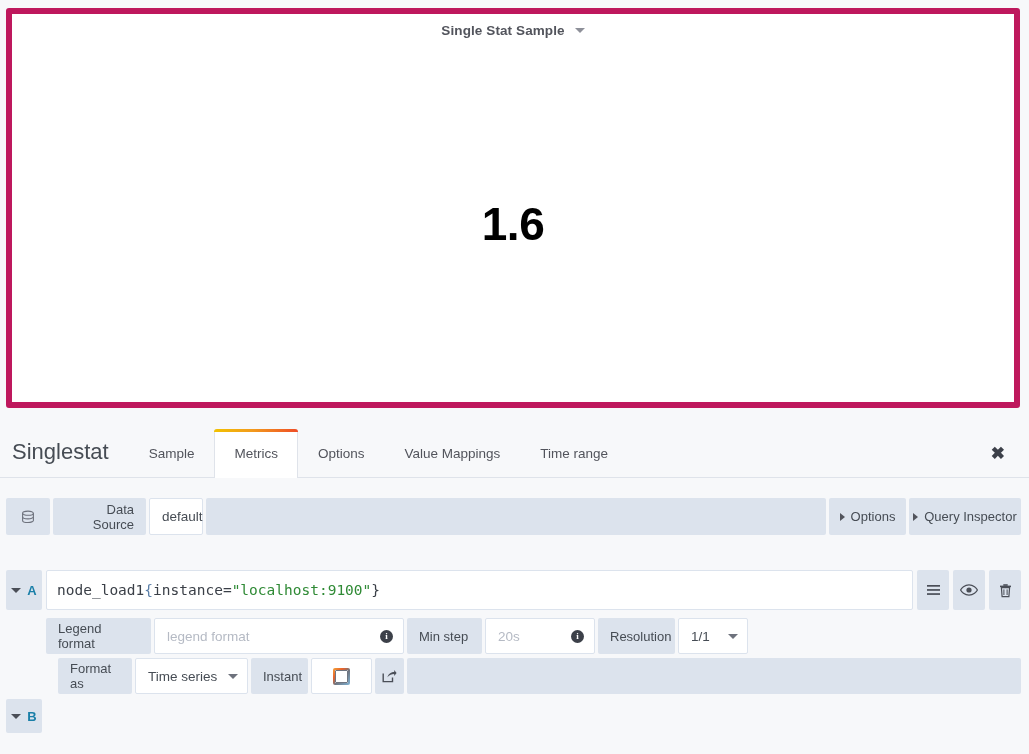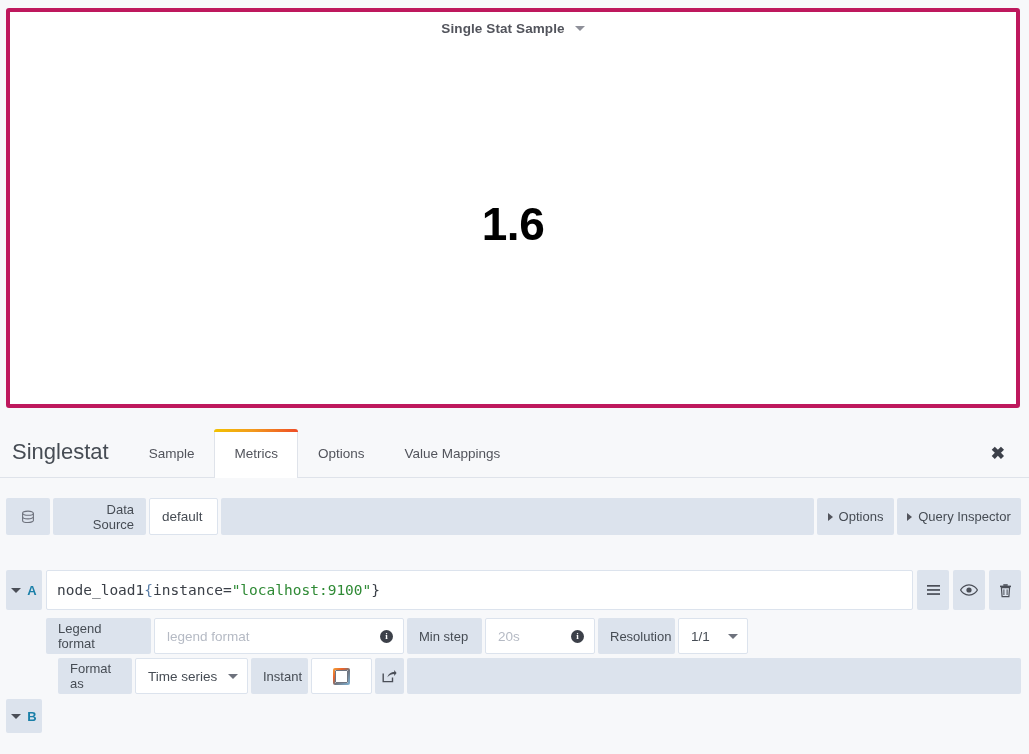--- a/index.html
+++ b/index.html
@@ -8,21 +8,21 @@
     background:#f7f8fa;
     font-family:"Liberation Sans",sans-serif;
     color:#52545c;
     -webkit-font-smoothing:antialiased;
   }
   .app{position:relative;width:1029px;height:754px;}
 
   
   .panel{
     position:absolute;left:6px;top:8px;width:1014px;height:400px;
-    background:#fff;border:4px solid #be185d;border-radius:3px;
+    background:#fff;border:6px solid #be185d;border-radius:3px;
     box-sizing:border-box;display:flex;flex-direction:column;
   }
   .panel-header{height:32px;display:flex;align-items:center;justify-content:center;gap:10px;}
   .panel-title{font-size:13.5px;font-weight:bold;color:#52545c;letter-spacing:.1px;}
   .caret-down{
     width:0;height:0;border-left:5px solid transparent;border-right:5px solid transparent;
     border-top:5px solid #8e9099;display:inline-block;
   }
   .panel-body{flex:1;display:flex;align-items:center;justify-content:center;}
   .singlestat-value{
@@ -80,24 +80,24 @@
   }
   .caret-right{
     width:0;height:0;border-top:4px solid transparent;border-bottom:4px solid transparent;
     border-left:5px solid #52545c;display:inline-block;
   }
 
   
   .ds-row{position:absolute;left:6px;top:20px;width:1015px;height:37px;display:flex;gap:3px;text-align:right;}
   .ds-icon{width:44px;justify-content:center;}
   .ds-label{width:93px;}
-  .ds-select{width:69px;height:37px;gap:41px;}
+  .ds-select{width:54px;height:37px;gap:41px;}
   .ds-fill{flex:1;}
   .ds-btn-options{width:77px;}
-  .ds-btn-inspector{width:124px;}
+  .ds-btn-inspector{width:112px;}
 
   
   .query-block{position:absolute;left:6px;top:92px;width:1015px;}
   .q-row1{height:40px;display:flex;gap:4px;}
   .q-ref{width:36px;display:flex;align-items:center;justify-content:center;gap:6px;background:#dce3ed;border-radius:2px;}
   .q-ref .caret-down{border-top-color:#4a4e57;}
   .q-ref-letter{color:#1a7fa8;font-weight:bold;font-size:13px;}
   .q-input{
     flex:1;background:#fff;border:1px solid #dce3ed;border-radius:2px;
     display:flex;align-items:center;padding:0 10px;
@@ -162,20 +162,21 @@
     </div>
   </div>
 
   <div class="editor-header">
     <div class="editor-title">Singlestat</div>
     <div class="tabs">
       <div class="tab">Sample</div>
       <div class="tab active">Metrics</div>
       <div class="tab">Options</div>
       <div class="tab">Value Mappings</div>
+      <div class="tab">Time range</div>
     </div>
     <div class="tab-close">✖</div>
   </div>
 
   <div class="editor-body">
 
     <div class="ds-row">
       <div class="cell ds-icon">
         <svg width="16" height="16" viewBox="0 0 16 16" aria-hidden="true">
           <ellipse cx="8" cy="4.2" rx="5.4" ry="2.1" fill="none" stroke="#6e727d" stroke-width="1.1"></ellipse>

